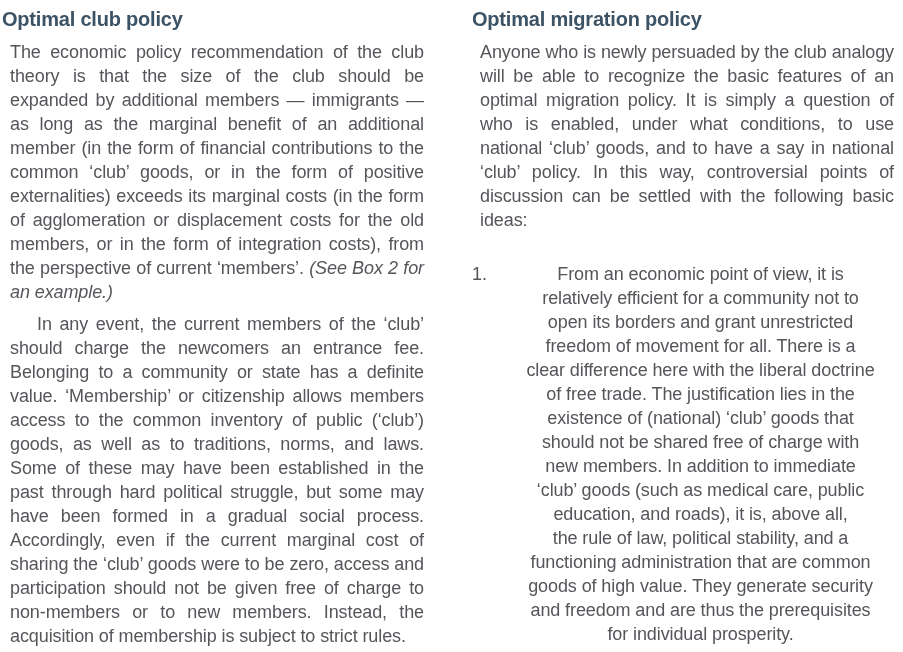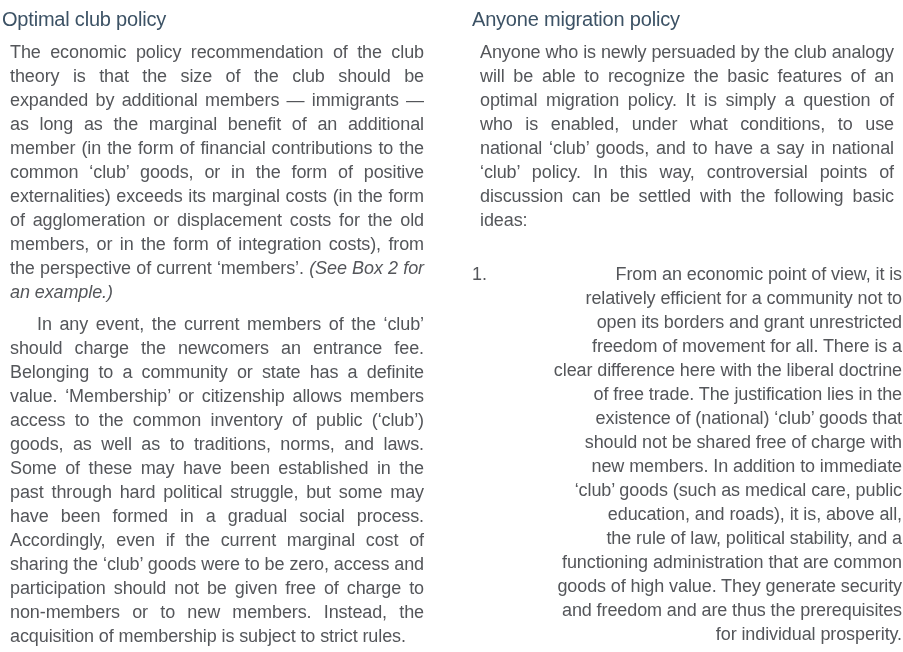--- a/index.html
+++ b/index.html
@@ -22,21 +22,21 @@
     width: 430px;
     flex-shrink: 0;
   }
   .column-left {
     margin-right: 40px;
   }
   .heading {
     margin: 0 0 2px 0;
     font-size: 20px;
     line-height: 26px;
-    font-weight: normal;
+    font-weight: bold;
     color: #3C5265;
     letter-spacing: -0.2px;
   }
   .para {
     margin: 8px;
     font-size: 18px;
     line-height: 24px;
     color: #54565A;
     text-align: justify;
     letter-spacing: -0.1px;
@@ -59,36 +59,36 @@
     color: #54565A;
     letter-spacing: -0.1px;
   }
   .list-number {
     width: 27px;
     flex-shrink: 0;
   }
   .list-text {
     flex: 1;
     white-space: pre-line;
-    text-align: right;
+    text-align: center;
   }
 </style>
 </head>
 <body>
 
 <div class="page">
 
   <div class="column column-left">
     <h2 class="heading">Optimal club policy</h2>
     <p class="para"><span>The economic policy recommendation of the club theory is that the size of the club should be expanded by additional members — immigrants — as long as the marginal benefit of an additional member (in the form of financial contributions to the common ‘club’ goods, or in the form of positive externalities) exceeds its marginal costs (in the form of agglomeration or displacement costs for the old members, or in the form of integration costs), from the perspective of current ‘members’.</span> <span class="italic">(See Box 2 for an example.)</span></p>
     <p class="para para-indent">In any event, the current members of the ‘club’ should charge the newcomers an entrance fee. Belonging to a community or state has a definite value. ‘Membership’ or citizenship allows members access to the common inventory of public (‘club’) goods, as well as to traditions, norms, and laws. Some of these may have been established in the past through hard political struggle, but some may have been formed in a gradual social process. Accordingly, even if the current marginal cost of sharing the ‘club’ goods were to be zero, access and participation should not be given free of charge to non-members or to new members. Instead, the acquisition of membership is subject to strict rules.</p>
   </div>
 
   <div class="column column-right">
-    <h2 class="heading">Anyone migration policy</h2>
+    <h2 class="heading">Optimal migration policy</h2>
     <p class="para">Anyone who is newly persuaded by the club analogy will be able to recognize the basic features of an optimal migration policy. It is simply a question of who is enabled, under what conditions, to use national ‘club’ goods, and to have a say in national ‘club’ policy. In this way, controversial points of discussion can be settled with the following basic ideas:</p>
     <ol class="numbered-list">
       <li class="list-item">
         <span class="list-number">1.</span>
         <span class="list-text">From an economic point of view, it is
 relatively efficient for a community not to
 open its borders and grant unrestricted
 freedom of movement for all. There is a
 clear difference here with the liberal doctrine
 of free trade. The justification lies in the

